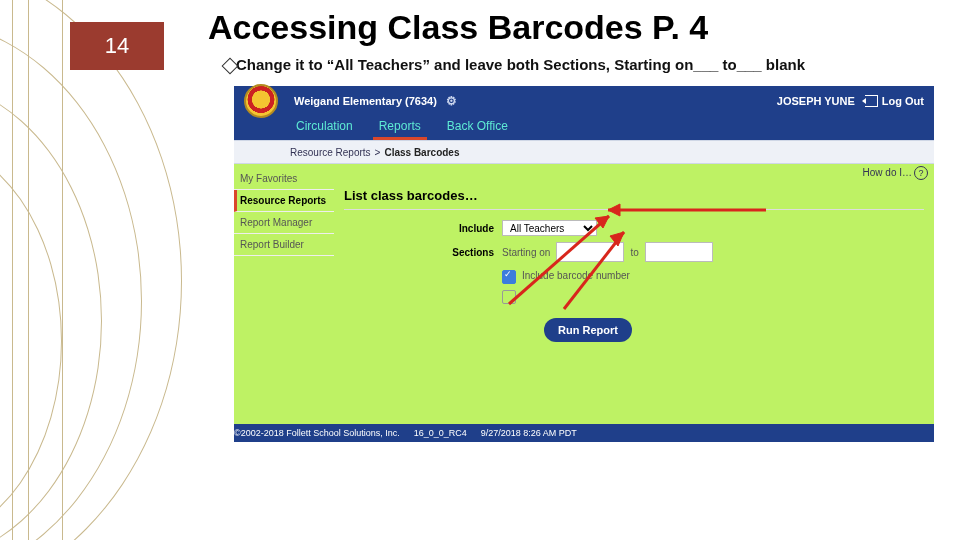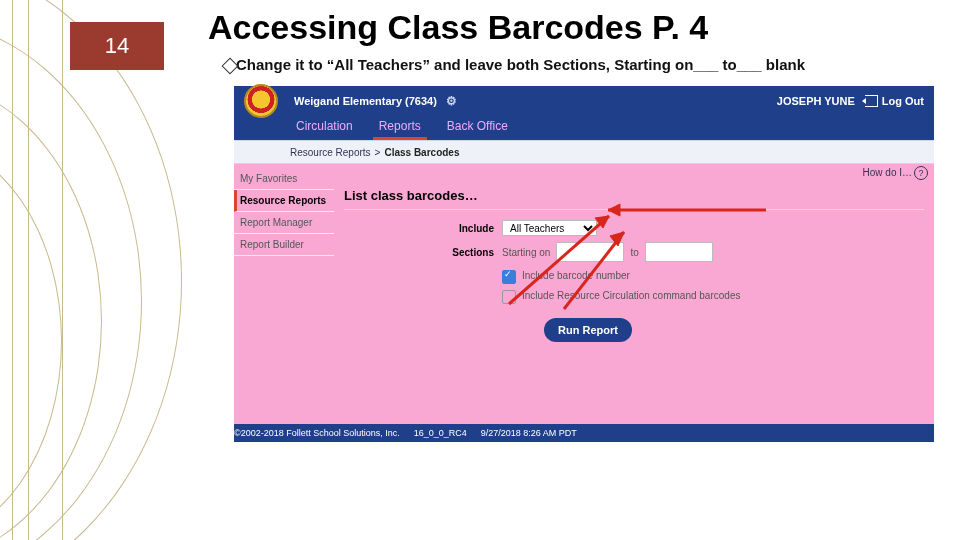--- a/index.html
+++ b/index.html
@@ -19,25 +19,25 @@
   .bluebar{background:#1f3f8a;color:#fff}
   .topstrip{height:30px;display:flex;align-items:center;padding:0 10px;font-size:11px;font-weight:700}
   .logo{width:30px;height:30px;border-radius:50%;background:radial-gradient(circle at 50% 45%,#f4c531 0 40%,#c22 41% 60%,#f4c531 61% 100%);flex:0 0 auto;margin-right:16px;border:2px solid #b48b20}
   .school{flex:1 1 auto}
   .gear{display:inline-block;margin-left:6px;color:#cbd6ef;font-size:12px}
   .user{margin-right:10px}
   .logout{display:flex;align-items:center;gap:4px}
   .logout-icon{display:inline-block;width:12px;height:10px;border:1px solid #fff;border-left:none;position:relative}
   .logout-icon::after{content:"";position:absolute;left:-3px;top:2px;border-top:3px solid transparent;border-bottom:3px solid transparent;border-right:4px solid #fff}
   .tabs{height:24px;display:flex;align-items:flex-end;background:#1f3f8a;padding-left:56px;gap:14px;font-size:12px}
-  .tab{color:#f0abfc;padding:4px 6px;border-bottom:3px solid transparent}
+  .tab{color:#5eead4;padding:4px 6px;border-bottom:3px solid transparent}
   .tab.active{border-bottom-color:#d9472b}
   .crumbbar{background:#eef1f7;border-top:1px solid #cfd7e6;border-bottom:1px solid #cfd7e6;height:22px;font-size:10px;color:#335;display:flex;align-items:center;padding-left:56px;gap:4px}
   .crumb-cur{color:#222;font-weight:700}
-  .body{display:flex;height:260px;background:#f9a8d4}
+  .body{display:flex;height:260px;background:#bef264}
   .sidenav{width:100px;border-right:0;padding:4px 0;font-size:10px;color:#555}
   .sideitem{padding:5px 6px;border-bottom:1px solid #eee}
   .sideitem.active{border-left:3px solid #d9472b;color:#000;font-weight:700;padding-left:3px}
   .main{flex:1;position:relative;padding:6px 10px}
   .howdo{position:absolute;right:6px;top:2px;font-size:10px;color:#335}
   .qcircle{display:inline-block;width:12px;height:12px;border:1px solid #335;border-radius:50%;text-align:center;line-height:12px;font-size:9px;margin-left:2px}
   .sectiontitle{font-size:13px;font-weight:700;margin:18px 0 6px;color:#000}
   .hr{height:1px;background:#ddd;margin-bottom:10px}
   .formrow{display:flex;align-items:center;font-size:10px;color:#555;margin:6px 0}
   .lbl{width:150px;text-align:right;font-weight:700;color:#000;padding-right:8px}
@@ -124,21 +124,20 @@
             <input type="text" style="width: 60px;">
           </div>
           <div class="formrow">
             <span class="lbl"></span>
             <span class="chk checked"></span>
             <span>Include barcode number</span>
           </div>
           <div class="formrow">
             <span class="lbl"></span>
             <span class="chk"></span>
-            <span>Include Resource Circulation command barcodes</span>
           </div>
           <button class="runbtn">Run Report</button>
 
           
           <svg class="arrow" style="left:165px;top:30px;width:140px;height:120px">
             <line x1="10" y1="110" x2="110" y2="22" stroke-width="3"></line>
             <polygon points="110,22 96,24 104,34"></polygon>
           </svg>
           <svg class="arrow" style="left:220px;top:50px;width:120px;height:100px">
             <line x1="10" y1="95" x2="70" y2="18" stroke-width="3"></line>

